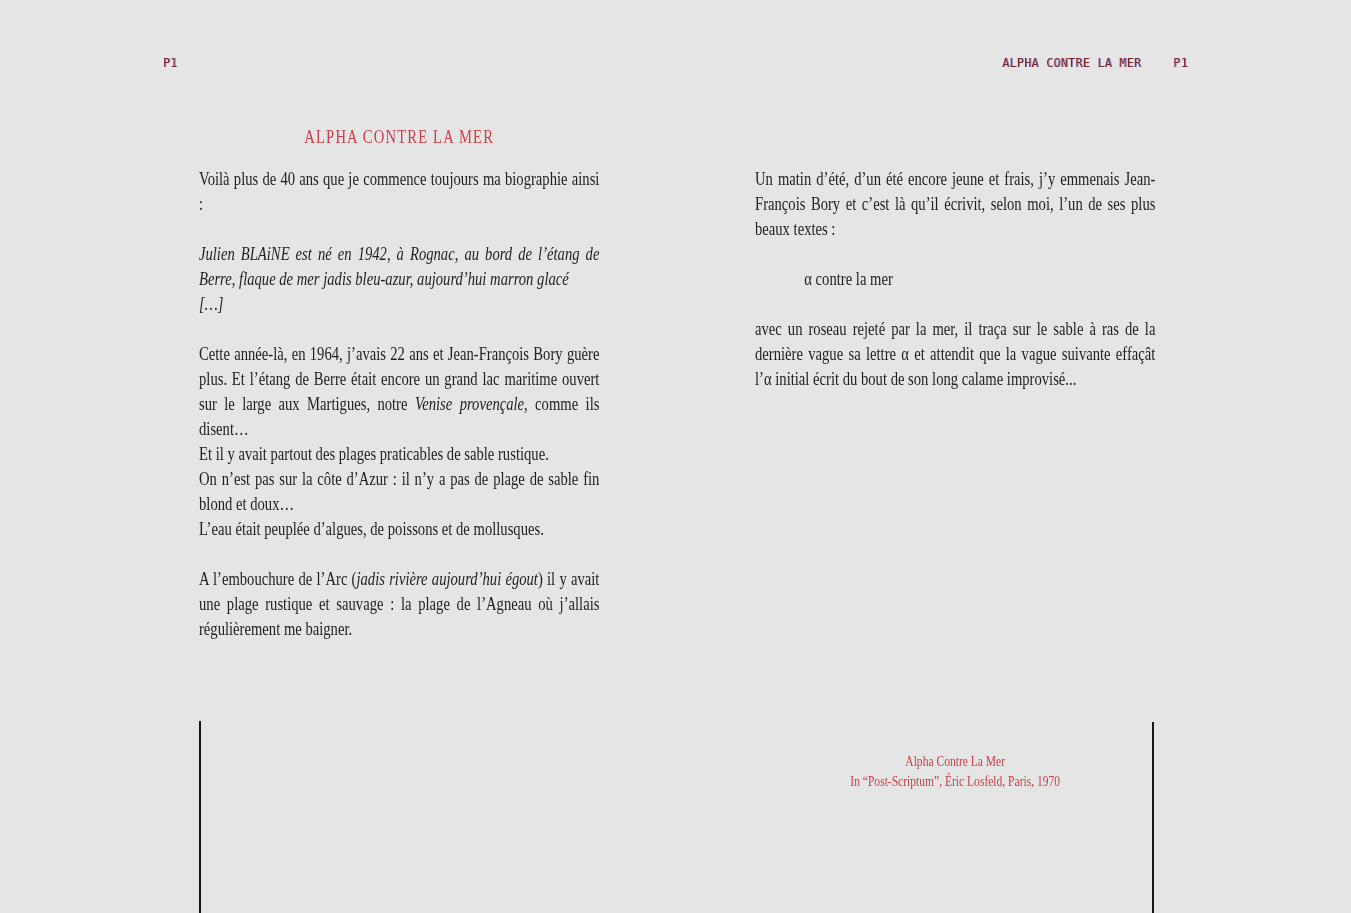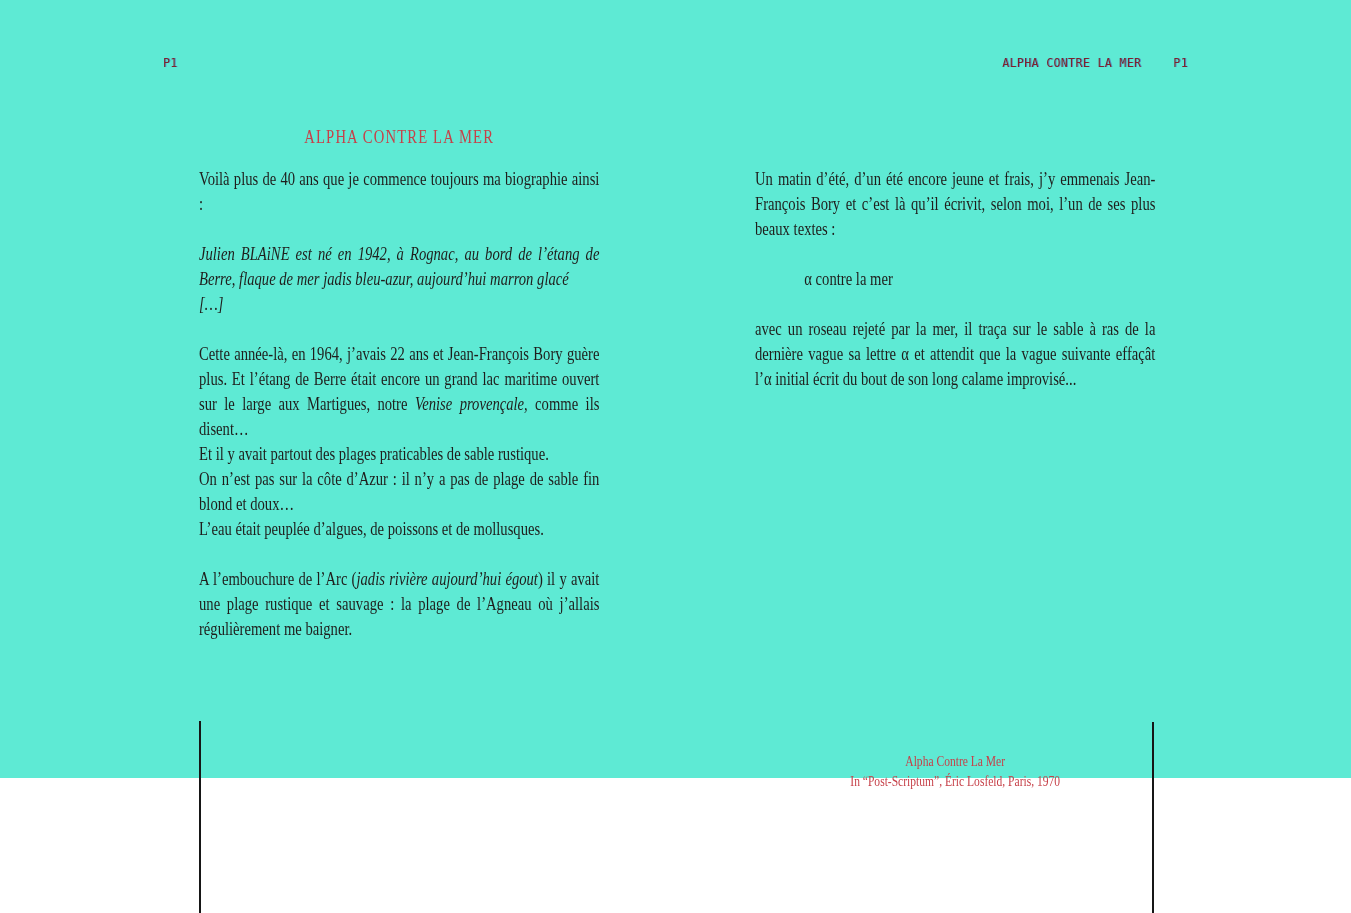--- a/index.html
+++ b/index.html
@@ -7,22 +7,22 @@
     padding: 0;
     background: #ffffff;
     width: 1351px;
     height: 913px;
     overflow: hidden;
     font-family: "Liberation Serif", "DejaVu Serif", serif;
   }
   .spread {
     position: relative;
     width: 1351px;
-    height: 778px;
-    background: #5eead4;
+    height: 913px;
+    background: #e5e5e5;
   }
 
   
   .running-head {
     position: absolute;
     top: 56px;
     font-family: "DejaVu Sans Mono", monospace;
     font-size: 11.5px;
     letter-spacing: 0.4px;
     color: #7c232b;

